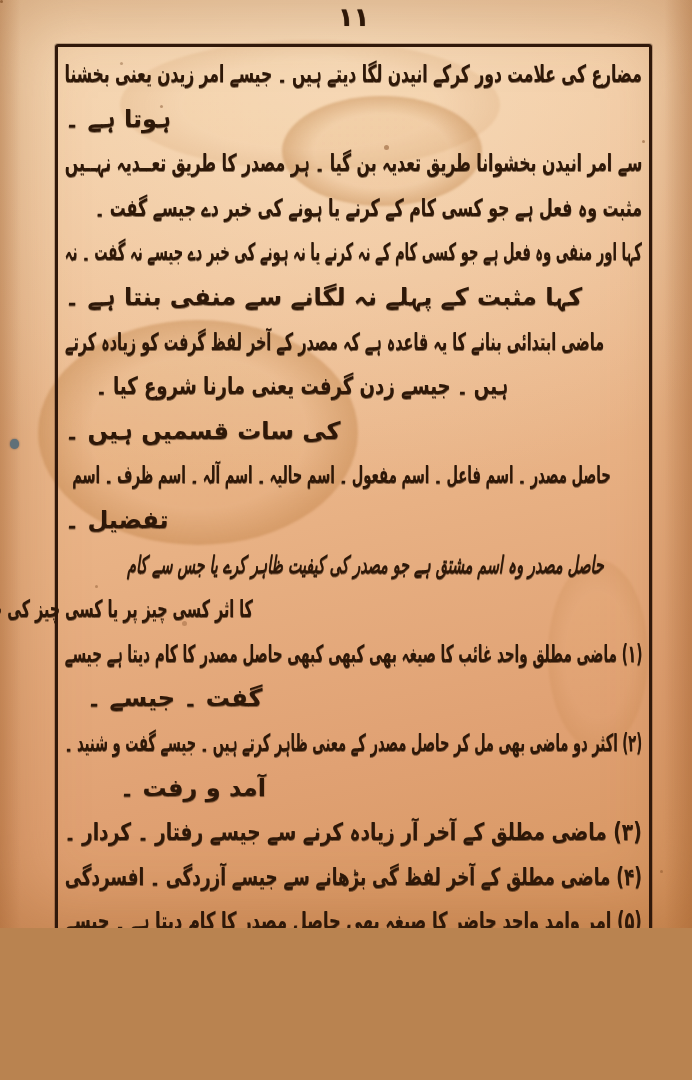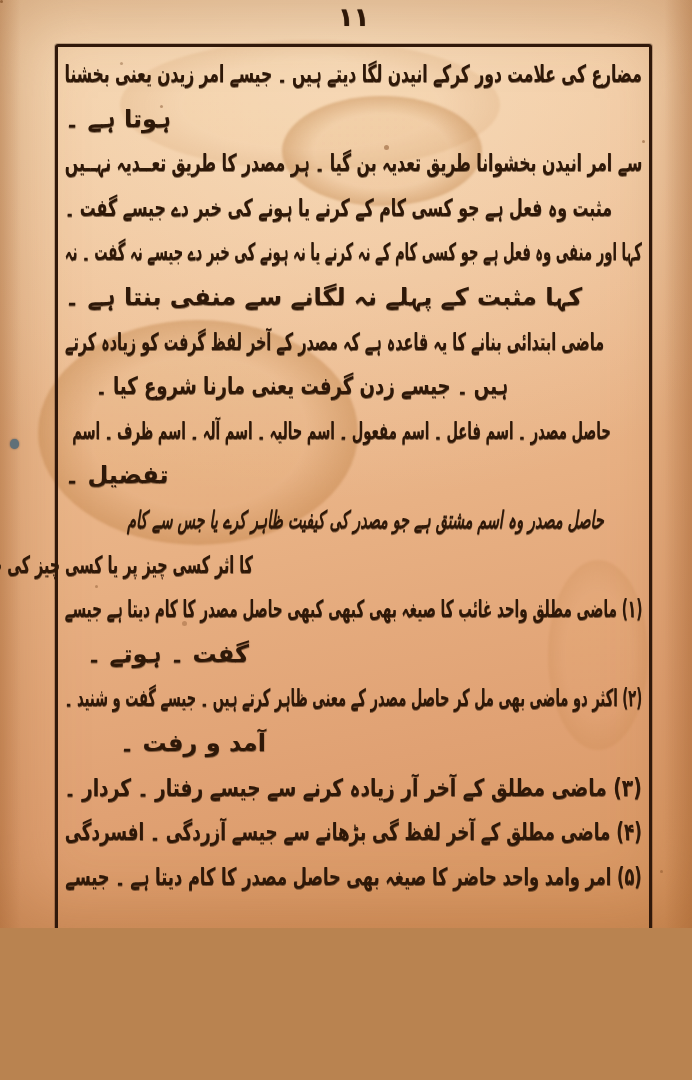--- a/index.html
+++ b/index.html
@@ -93,31 +93,32 @@
   <div class="specks"></div>
   <div class="ink-dot"></div>
 
   <div class="page-number">۱۱</div>
 
   <div class="frame">
     <div class="text-block" id="text-block">
         <div class="line align-right" dir="rtl"><span style="transform: scaleX(0.648);">مضارع کی علامت دور کرکے انیدن لگا دیتے ہیں ۔ جیسے امر زیدن یعنی بخشنا</span></div>
         <div class="line align-left" dir="rtl"><span>ہوتا ہے ۔</span></div>
         <div class="line align-right" dir="rtl"><span style="transform: scaleX(0.653);">سے امر انیدن بخشوانا طریق تعدیہ بن گیا ۔ ہر مصدر کا طریق تعــدیہ نہــیں</span></div>
-        <div class="line align-right" dir="rtl" style="margin-right: 30px;"><span style="transform: scaleX(0.659);">مثبت وہ فعل ہے جو کسی کام کے کرنے یا ہونے کی خبر دے جیسے گفت ۔</span></div>
+        <div class="line align-right" dir="rtl" style=""><span style="transform: scaleX(0.659);">مثبت وہ فعل ہے جو کسی کام کے کرنے یا ہونے کی خبر دے جیسے گفت ۔</span></div>
         <div class="line align-right" dir="rtl"><span style="transform: scaleX(0.548);">کہا اور منفی وہ فعل ہے جو کسی کام کے نہ کرنے یا نہ ہونے کی خبر دے جیسے نہ گفت ۔ نہ</span></div>
         <div class="line align-left" dir="rtl"><span>کہا مثبت کے پہلے نہ لگانے سے منفی بنتا ہے ۔</span></div>
         <div class="line align-right" dir="rtl" style="margin-right: 38px;"><span style="transform: scaleX(0.601);">ماضی ابتدائی بنانے کا یہ قاعدہ ہے کہ مصدر کے آخر لفظ گرفت کو زیادہ کرتے</span></div>
         <div class="line align-left" dir="rtl" style="margin-left: 165px;"><span style="transform: scaleX(0.755);">ہیں ۔ جیسے زدن گرفت یعنی مارنا شروع کیا ۔</span></div>
+        <div class="line align-left" dir="rtl"><span>کی سات قسمیں ہیں ۔</span></div>
         <div class="line align-right" dir="rtl" style="margin-right: 31px;"><span style="transform: scaleX(0.552);">حاصل مصدر ۔ اسم فاعل ۔ اسم مفعول ۔ اسم حالیہ ۔ اسم آلہ ۔ اسم ظرف ۔ اسم</span></div>
         <div class="line align-left" dir="rtl"><span>تفضیل ۔</span></div>
         <div class="line align-right" dir="rtl" style="margin-right: 38px; font-style: italic;"><span style="transform: scaleX(0.596);">حاصل مصدر وہ اسم مشتق ہے جو مصدر کی کیفیت ظاہر کرے یا جس سے کام</span></div>
         <div class="line align-left" dir="rtl"><span style="transform: scaleX(0.597);">کا اثر کسی چیز پر یا کسی چیز کی حالت پر ہو ۔ اس کے بنانے کے چند طریقے ہیں ۔</span></div>
         <div class="line align-right" dir="rtl"><span style="transform: scaleX(0.566);">(۱) ماضی مطلق واحد غائب کا صیغہ بھی کبھی کبھی حاصل مصدر کا کام دیتا ہے جیسے</span></div>
-        <div class="line align-left" dir="rtl" style="margin-left: 22px;"><span>گفت ۔ ہوتے ۔</span></div>
+        <div class="line align-left" dir="rtl" style="margin-left: 22px;"><span>گفت ۔ جیسے ۔</span></div>
         <div class="line align-right" dir="rtl"><span style="transform: scaleX(0.543);">(۲) اکثر دو ماضی بھی مل کر حاصل مصدر کے معنی ظاہر کرتے ہیں ۔ جیسے گفت و شنید ۔</span></div>
         <div class="line align-left" dir="rtl" style="margin-left: 55px; text-decoration: underline;"><span>آمد و رفت ۔</span></div>
         <div class="line align-right" dir="rtl"><span style="transform: scaleX(0.776);">(۳) ماضی مطلق کے آخر آر زیادہ کرنے سے جیسے رفتار ۔ کردار ۔</span></div>
         <div class="line align-right" dir="rtl"><span style="transform: scaleX(0.698);">(۴) ماضی مطلق کے آخر لفظ گی بڑھانے سے جیسے آزردگی ۔ افسردگی</span></div>
         <div class="line align-right" dir="rtl"><span style="transform: scaleX(0.677);">(۵) امر وامد واحد حاضر کا صیغہ بھی حاصل مصدر کا کام دیتا ہے ۔ جیسے</span></div>
       </div>
   </div>
 </div>
 
 </body></html>

